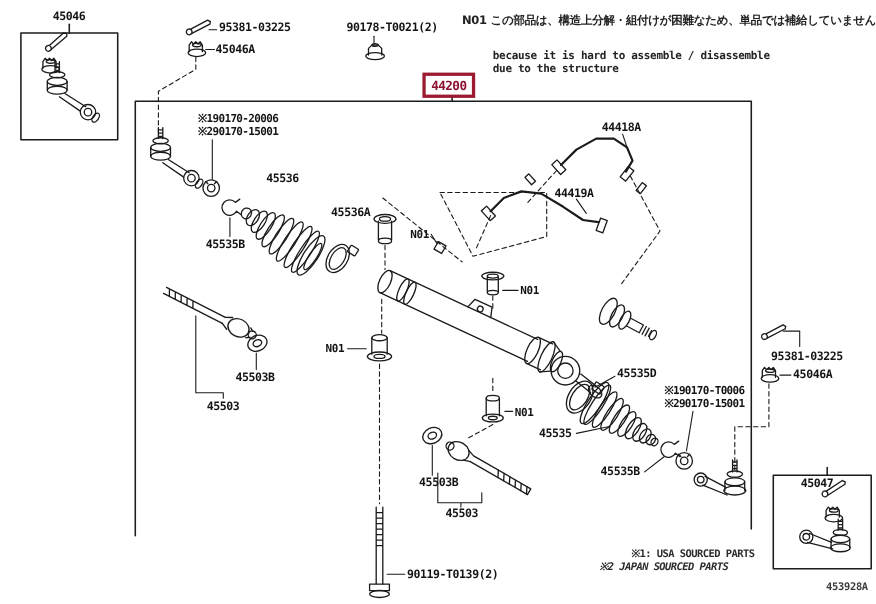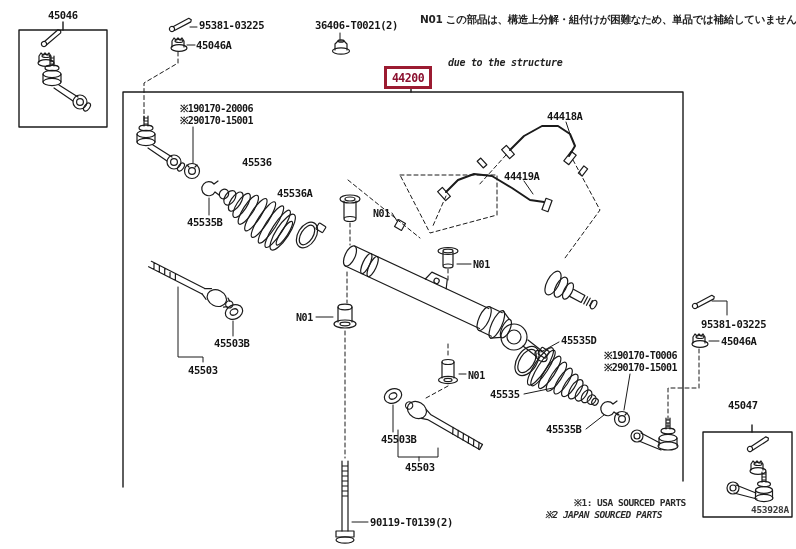--- a/index.html
+++ b/index.html
@@ -323,50 +323,51 @@
       <path d="M709,341 H719"></path>
       <path d="M352,522 H368"></path>
     </g>
   </svg>
 
   <div class="badge" style="border-color: rgb(155, 27, 49); color: rgb(140, 17, 48);">
     <span>44200</span>
   </div>
 
   <div class="note-line jp" style="left:420px;top:14px;">N01 この部品は、構造上分解・組付けが困難なため、単品では補給していません</div>
-  <div class="note-line" style="left:448px;top:58px;font-style:italic;">due to the structure</div>
+  <div class="note-line" style="left:448px;top:47px;">because it is hard to assemble / disassemble</div>
+  <div class="note-line" style="left:448px;top:58px;">due to the structure</div>
 
   <div class="fnote" style="left:574px;top:496px;">※1: USA SOURCED PARTS</div>
   <div class="fnote" style="left:545px;top:508px;font-style:italic;">※2 JAPAN SOURCED PARTS</div>
 
-  <div class="figcode" style="left:751px;top:504px;">453928A</div>
+  <div class="figcode" style="left:751px;top:528px;">453928A</div>
 
   <div id="callouts">
       <div class="callout part" style="left: 48px; top: 10px;">45046</div>
       <div class="callout part" style="left: 199px; top: 20px;">95381-03225</div>
       <div class="callout part" style="left: 196px; top: 40px;">45046A</div>
-      <div class="callout part" style="left: 315px; top: 20px;">36406-T0021(2)</div>
+      <div class="callout part" style="left: 315px; top: 20px;">90178-T0021(2)</div>
       <div class="callout part ref" style="left: 152px; top: 104px;">※190170-20006</div>
       <div class="callout part ref" style="left: 152px; top: 116px;">※290170-15001</div>
       <div class="callout part" style="left: 242px; top: 157px;">45536</div>
-      <div class="callout part" style="left: 277px; top: 188px; text-align: center;">45536A</div>
+      <div class="callout part" style="left: 301px; top: 188px; text-align: center;">45536A</div>
       <div class="callout part" style="left: 187px; top: 217px;">45535B</div>
       <div class="callout note" style="left: 373px; top: 209px;">N01</div>
       <div class="callout part" style="left: 547px; top: 111px;">44418A</div>
       <div class="callout part" style="left: 504px; top: 171px;">44419A</div>
       <div class="callout note" style="left: 473px; top: 260px;">N01</div>
       <div class="callout note" style="left: 296px; top: 313px;">N01</div>
       <div class="callout note" style="left: 468px; top: 371px;">N01</div>
       <div class="callout part" style="left: 214px; top: 338px;">45503B</div>
       <div class="callout part" style="left: 188px; top: 365px;">45503</div>
       <div class="callout part" style="left: 561px; top: 335px;">45535D</div>
       <div class="callout part ref" style="left: 576px; top: 351px;">※190170-T0006</div>
       <div class="callout part ref" style="left: 576px; top: 363px;">※290170-15001</div>
       <div class="callout part" style="left: 490px; top: 389px;">45535</div>
       <div class="callout part" style="left: 546px; top: 424px;">45535B</div>
       <div class="callout part" style="left: 381px; top: 434px;">45503B</div>
       <div class="callout part" style="left: 405px; top: 462px;">45503</div>
       <div class="callout part" style="left: 370px; top: 517px;">90119-T0139(2)</div>
       <div class="callout part" style="left: 701px; top: 319px;">95381-03225</div>
       <div class="callout part" style="left: 721px; top: 336px;">45046A</div>
-      <div class="callout part" style="left: 728px; top: 400px;">45047</div>
+      <div class="callout part" style="left: 728px; top: 435px;">45047</div>
     </div>
 </div>
 
 </body></html>

